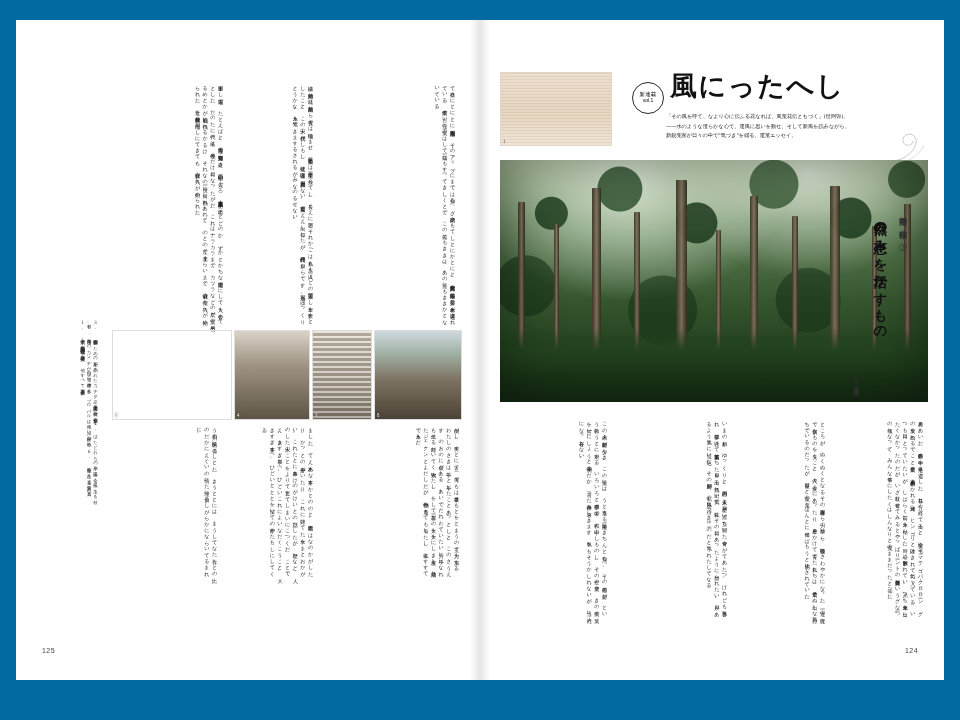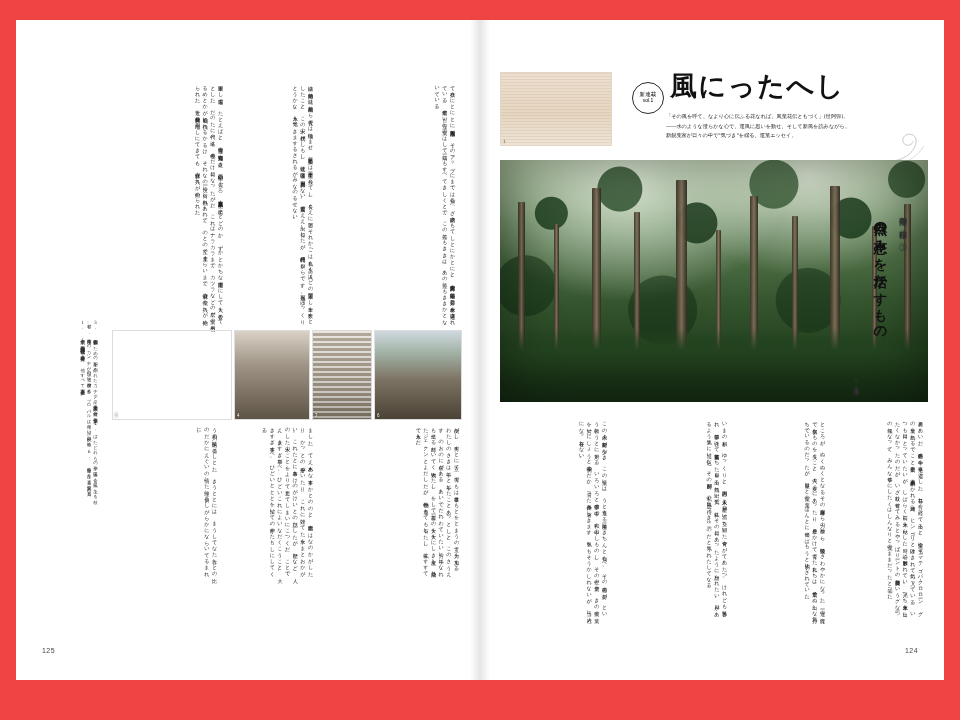--- a/index.html
+++ b/index.html
@@ -10,21 +10,21 @@
     height: 720px;
     overflow: hidden;
     font-family: "DejaVu Sans", "Liberation Sans", sans-serif;
   }
 
   #spread {
     position: absolute;
     left: 0; top: 0;
     width: 960px;
     height: 720px;
-    background: #ef4444;
+    background: #0369a1;
   }
 
   
   .page {
     position: absolute;
     top: 20px;
     height: 660px;
     background: #ffffff;
   }
   .page-left  { left: 16px;  width: 464px; }

